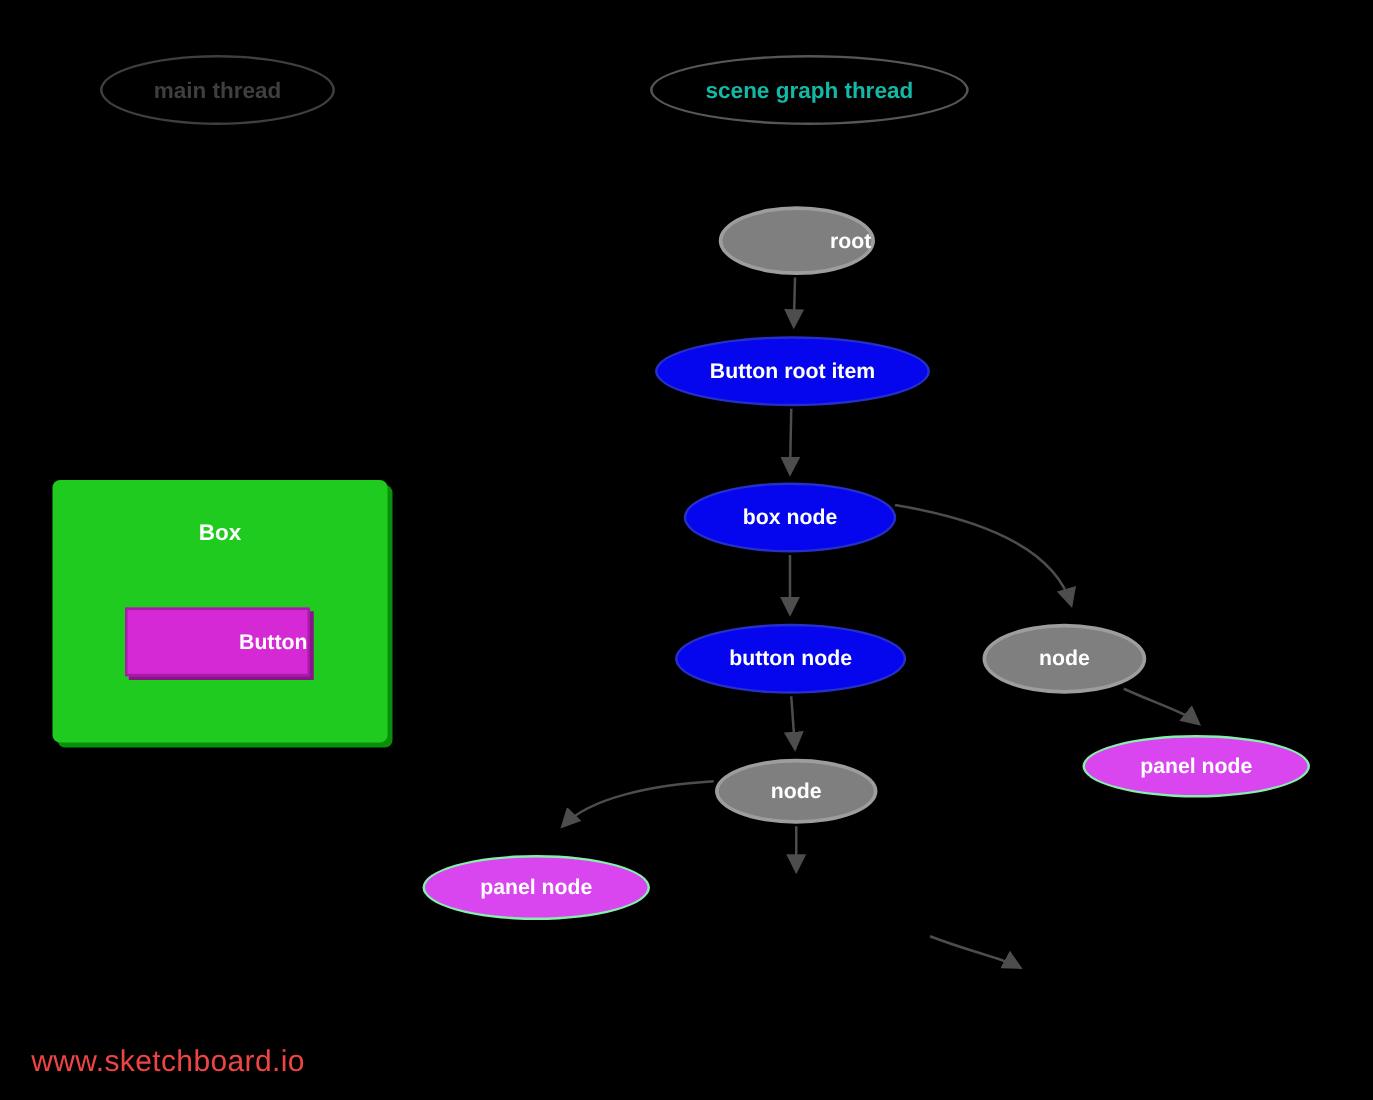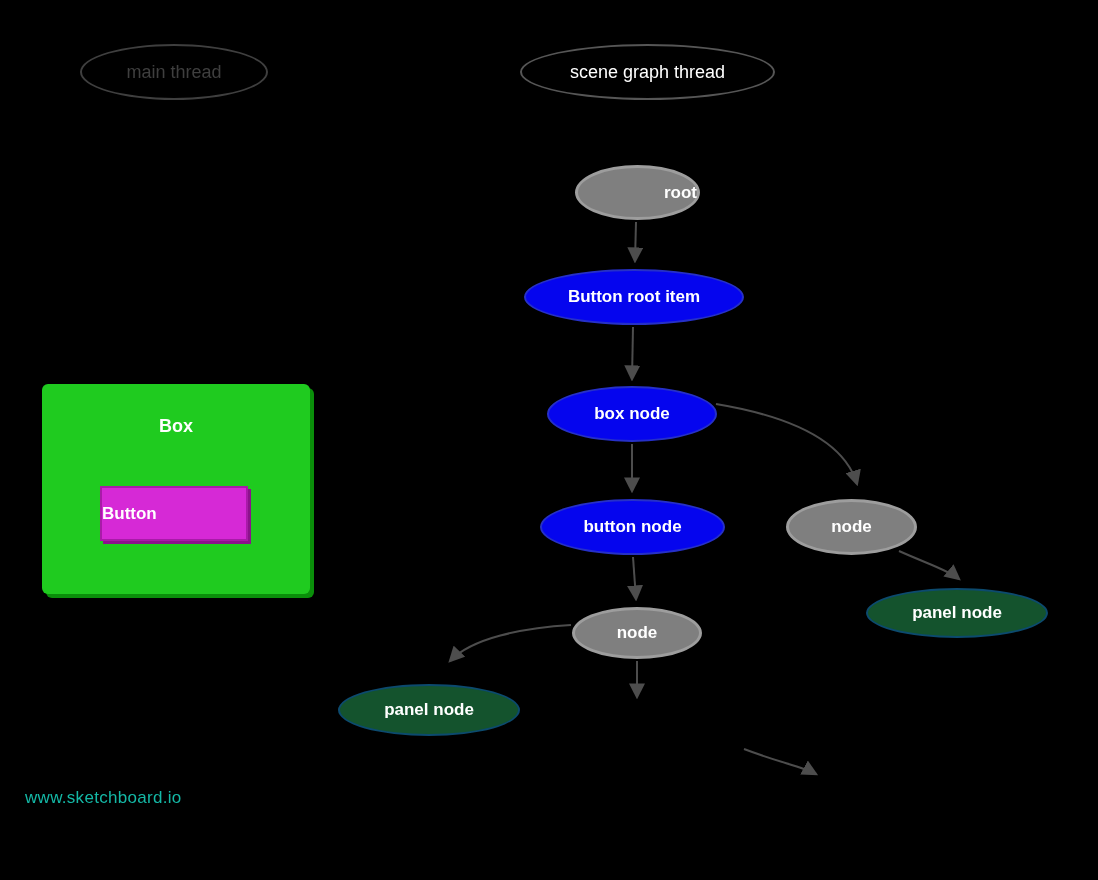--- a/index.html
+++ b/index.html
@@ -22,44 +22,44 @@
     height: 880px;
     pointer-events: none;
   }
   
   .thread {
     position: absolute;
     border-radius: 50%;
     display: flex;
     align-items: center;
     justify-content: center;
-    font-weight: normal;
+    font-weight: bold;
     font-size: 18px;
     box-sizing: border-box;
     background: transparent;
   }
   .t-main  { left: 80px;  top: 44px; width: 188px; height: 56px; border: 2px solid #3f3f3f; color: #3f3f3f; }
-  .t-scene { left: 520px; top: 44px; width: 255px; height: 56px; border: 2px solid #565656; color: #ffffff; }
+  .t-scene { left: 520px; top: 44px; width: 255px; height: 56px; border: 2px solid #565656; color: #14b8a6; }
 
   
   .node {
     position: absolute;
     border-radius: 50%;
     display: flex;
     align-items: center;
     justify-content: center;
     color: #ffffff;
     font-weight: bold;
     font-size: 17px;
     box-sizing: border-box;
     white-space: nowrap;
   }
   .gray { background: #7f7f7f; border: 3px solid #9d9d9d; }
   .blue { background: #0505ee; border: 2px solid #2630c8; }
-  .red  { background: #14532d; border: 2px solid #0c4a6e; }
+  .red  { background: #d946ef; border: 2px solid #86efac; }
 
   .n-root        { left: 575px; top: 165px; width: 125px; height: 55px; justify-content: flex-end; }
   .n-quick       { left: 524px; top: 269px; width: 220px; height: 56px; }
   .n-boxnode     { left: 547px; top: 386px; width: 170px; height: 56px; }
   .n-buttonnode  { left: 540px; top: 499px; width: 185px; height: 56px; }
   .n-node-right  { left: 786px; top: 499px; width: 131px; height: 56px; }
   .n-panel-right { left: 866px; top: 588px; width: 182px; height: 50px; }
   .n-node-center { left: 572px; top: 607px; width: 130px; height: 52px; }
   .n-panel-left  { left: 338px; top: 684px; width: 182px; height: 52px; }
   .n-transform   { left: 525px; top: 705px; width: 224px; height: 55px; }
@@ -85,31 +85,31 @@
   .magenta-button {
     position: absolute;
     left: 58px; top: 102px;
     width: 148px; height: 55px;
     background: #d629d6;
     border: 2px solid #a81ba8;
     box-shadow: 3px 3px 0 #8c128c;
     box-sizing: border-box;
     display: flex;
     align-items: center;
-    justify-content: flex-start;
+    justify-content: flex-end;
     color: #ffffff;
     font-weight: bold;
     font-size: 17px;
   }
 
   .watermark {
     position: absolute;
-    left: 25px; top: 788px;
-    color: #14b8a6;
-    font-size: 17px;
+    left: 25px; top: 836px;
+    color: #ef4444;
+    font-size: 24px;
     letter-spacing: 0.3px;
   }
 </style>
 </head>
 <body>
 
 <div class="canvas">
 
   <svg class="edges" viewBox="0 0 1098 880" xmlns="http://www.w3.org/2000/svg">
     <defs>

